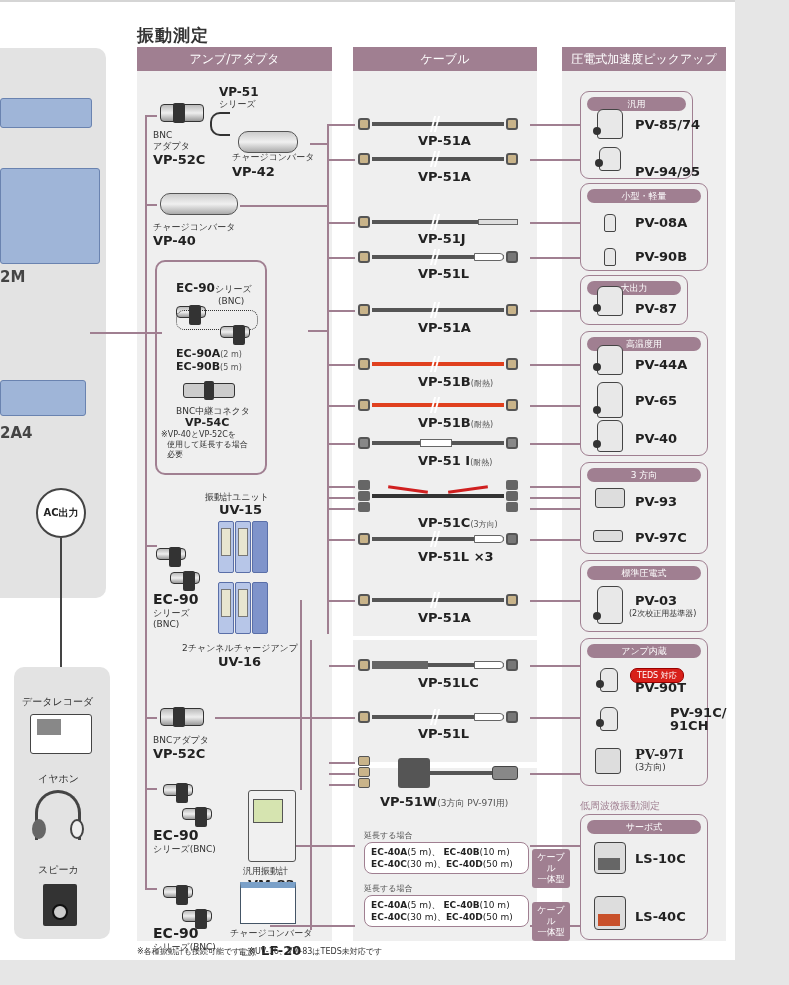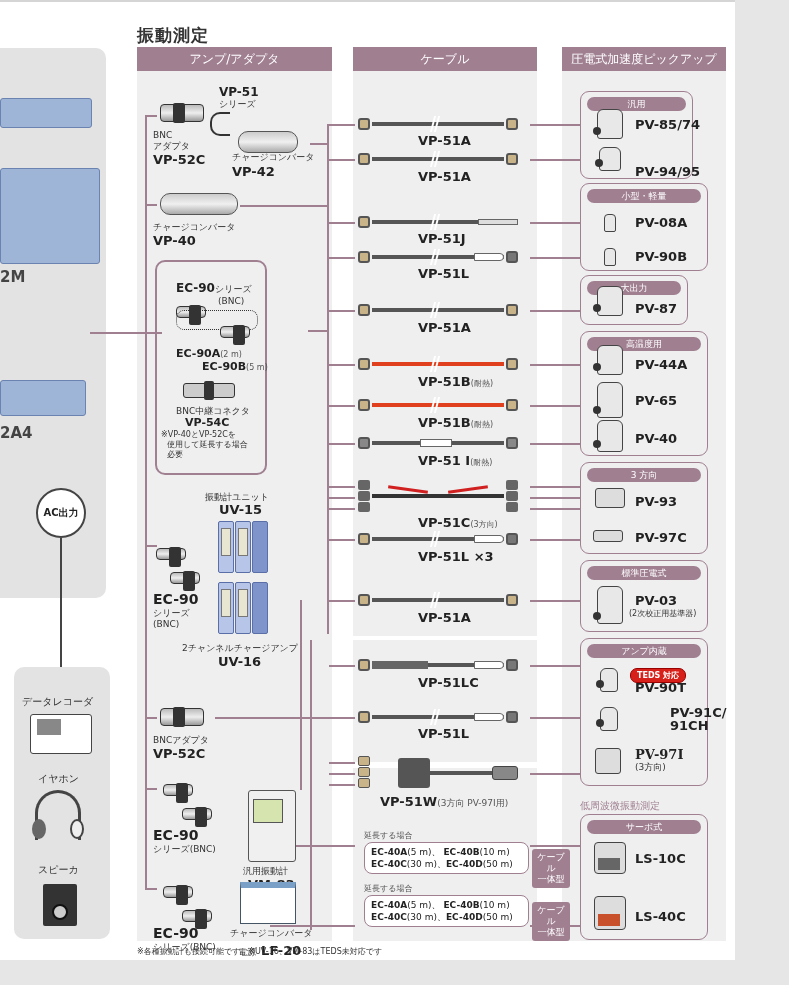--- a/index.html
+++ b/index.html
@@ -38,21 +38,21 @@
 
   .group { position: absolute; border: 1.5px solid #a07f91; border-radius: 9px; background: #efefef; }
   .grouphead { position: absolute; left: 6px; right: 6px; top: 5px; height: 14px; border-radius: 7px; background: #a07f91; color: #fff; font-size: 9px; text-align: center; line-height: 14px; }
 
   .sensor { position: absolute; width: 26px; height: 30px; background: #e8e8e8; border: 1.5px solid #444; border-radius: 6px 6px 3px 3px; }
   .sensor::after { content: ""; position: absolute; left: -5px; bottom: 3px; width: 8px; height: 8px; border-radius: 50%; background: #333; }
   .sensor.small { width: 12px; height: 18px; border-radius: 4px 4px 2px 2px; }
   .sensor.small::after { display: none; }
   .box3 { position: absolute; width: 30px; height: 20px; background: #ddd; border: 1.5px solid #444; border-radius: 3px; }
 
-  .teds { position: absolute; background: #d8201a; color: #fff; font-size: 8px; font-weight: bold; border-radius: 7px; padding: 1px 6px; border: 1px solid #900; }
+  .teds { position: absolute; background: #d8201a; color: #fff; font-size: 8px; font-weight: normal; border-radius: 7px; padding: 1px 6px; border: 1px solid #900; }
 
   .extbox { position: absolute; border: 1.5px solid #a07f91; border-radius: 8px; background: #fff; font-size: 9px; line-height: 12px; padding: 3px 6px; white-space: nowrap; }
   .tag { position: absolute; background: #a07f91; color: #fff; font-size: 9px; text-align: center; line-height: 11px; padding: 3px 2px; border-radius: 3px; width: 38px; }
 
   .bnc { position: absolute; width: 44px; height: 18px; background: linear-gradient(#bbb, #eee, #999); border: 1.5px solid #333; border-radius: 4px; }
   .bnc::before { content: ""; position: absolute; left: 12px; top: -2px; width: 12px; height: 20px; background: #333; border-radius: 2px; }
   .conv { position: absolute; width: 60px; height: 22px; background: linear-gradient(#ccc, #f0f0f0, #aaa); border: 1.5px solid #555; border-radius: 10px; }
 
   .device-img { position: absolute; background: #9fb5d8; border: 1px solid #6a83b0; border-radius: 3px; }
   .unit { position: absolute; width: 16px; height: 72px; background: #b7c6e8; border: 1px solid #5a6fa8; border-radius: 2px; }
@@ -181,21 +181,21 @@
 <div class="lbl" style="left:153px;top:222px;">チャージコンバータ</div>
 <div class="model" style="left:153px;top:234px;">VP-40</div>
 
 <div class="abs" style="left:155px;top:260px;width:112px;height:215px;border:2px solid #a07f91;border-radius:10px;"></div>
 <div class="model" style="left:176px;top:282px;font-size:12px;"><span>EC-90</span><span class="note" style="font-size:9px;color:#333;">シリーズ</span></div>
 <div class="lbl" style="left:218px;top:296px;">(BNC)</div>
 <div class="bnc" style="left:176px;top:306px;width:30px;height:12px;"></div>
 <div class="abs" style="left:176px;top:310px;width:82px;height:20px;border:1.5px dotted #333;border-radius:8px;"></div>
 <div class="bnc" style="left:220px;top:326px;width:30px;height:12px;"></div>
 <div class="model model-sm" style="left:176px;top:348px;"><span>EC-90A</span><span class="note">(2 m)</span></div>
-<div class="model model-sm" style="left:176px;top:361px;margin-left:26px;"><span>EC-90B</span><span class="note">(5 m)</span></div>
+<div class="model model-sm" style="left:176px;top:361px;"><span>EC-90B</span><span class="note">(5 m)</span></div>
 <div class="abs" style="left:183px;top:383px;width:52px;height:15px;background:#ccc;border:1.5px solid #333;border-radius:3px;">
   <div style="position:absolute;left:20px;top:-3px;width:10px;height:19px;background:#333;border-radius:2px;"></div>
 </div>
 <div class="lbl" style="left:176px;top:406px;">BNC中継コネクタ</div>
 <div class="model model-sm" style="left:185px;top:417px;">VP-54C</div>
 <div class="lbl" style="left:161px;top:430px;font-size:8px;">※VP-40とVP-52Cを</div>
 <div class="lbl" style="left:167px;top:440px;font-size:8px;">使用して延長する場合</div>
 <div class="lbl" style="left:167px;top:450px;font-size:8px;">必要</div>
 
 <div class="lbl" style="left:205px;top:492px;">振動計ユニット</div>

